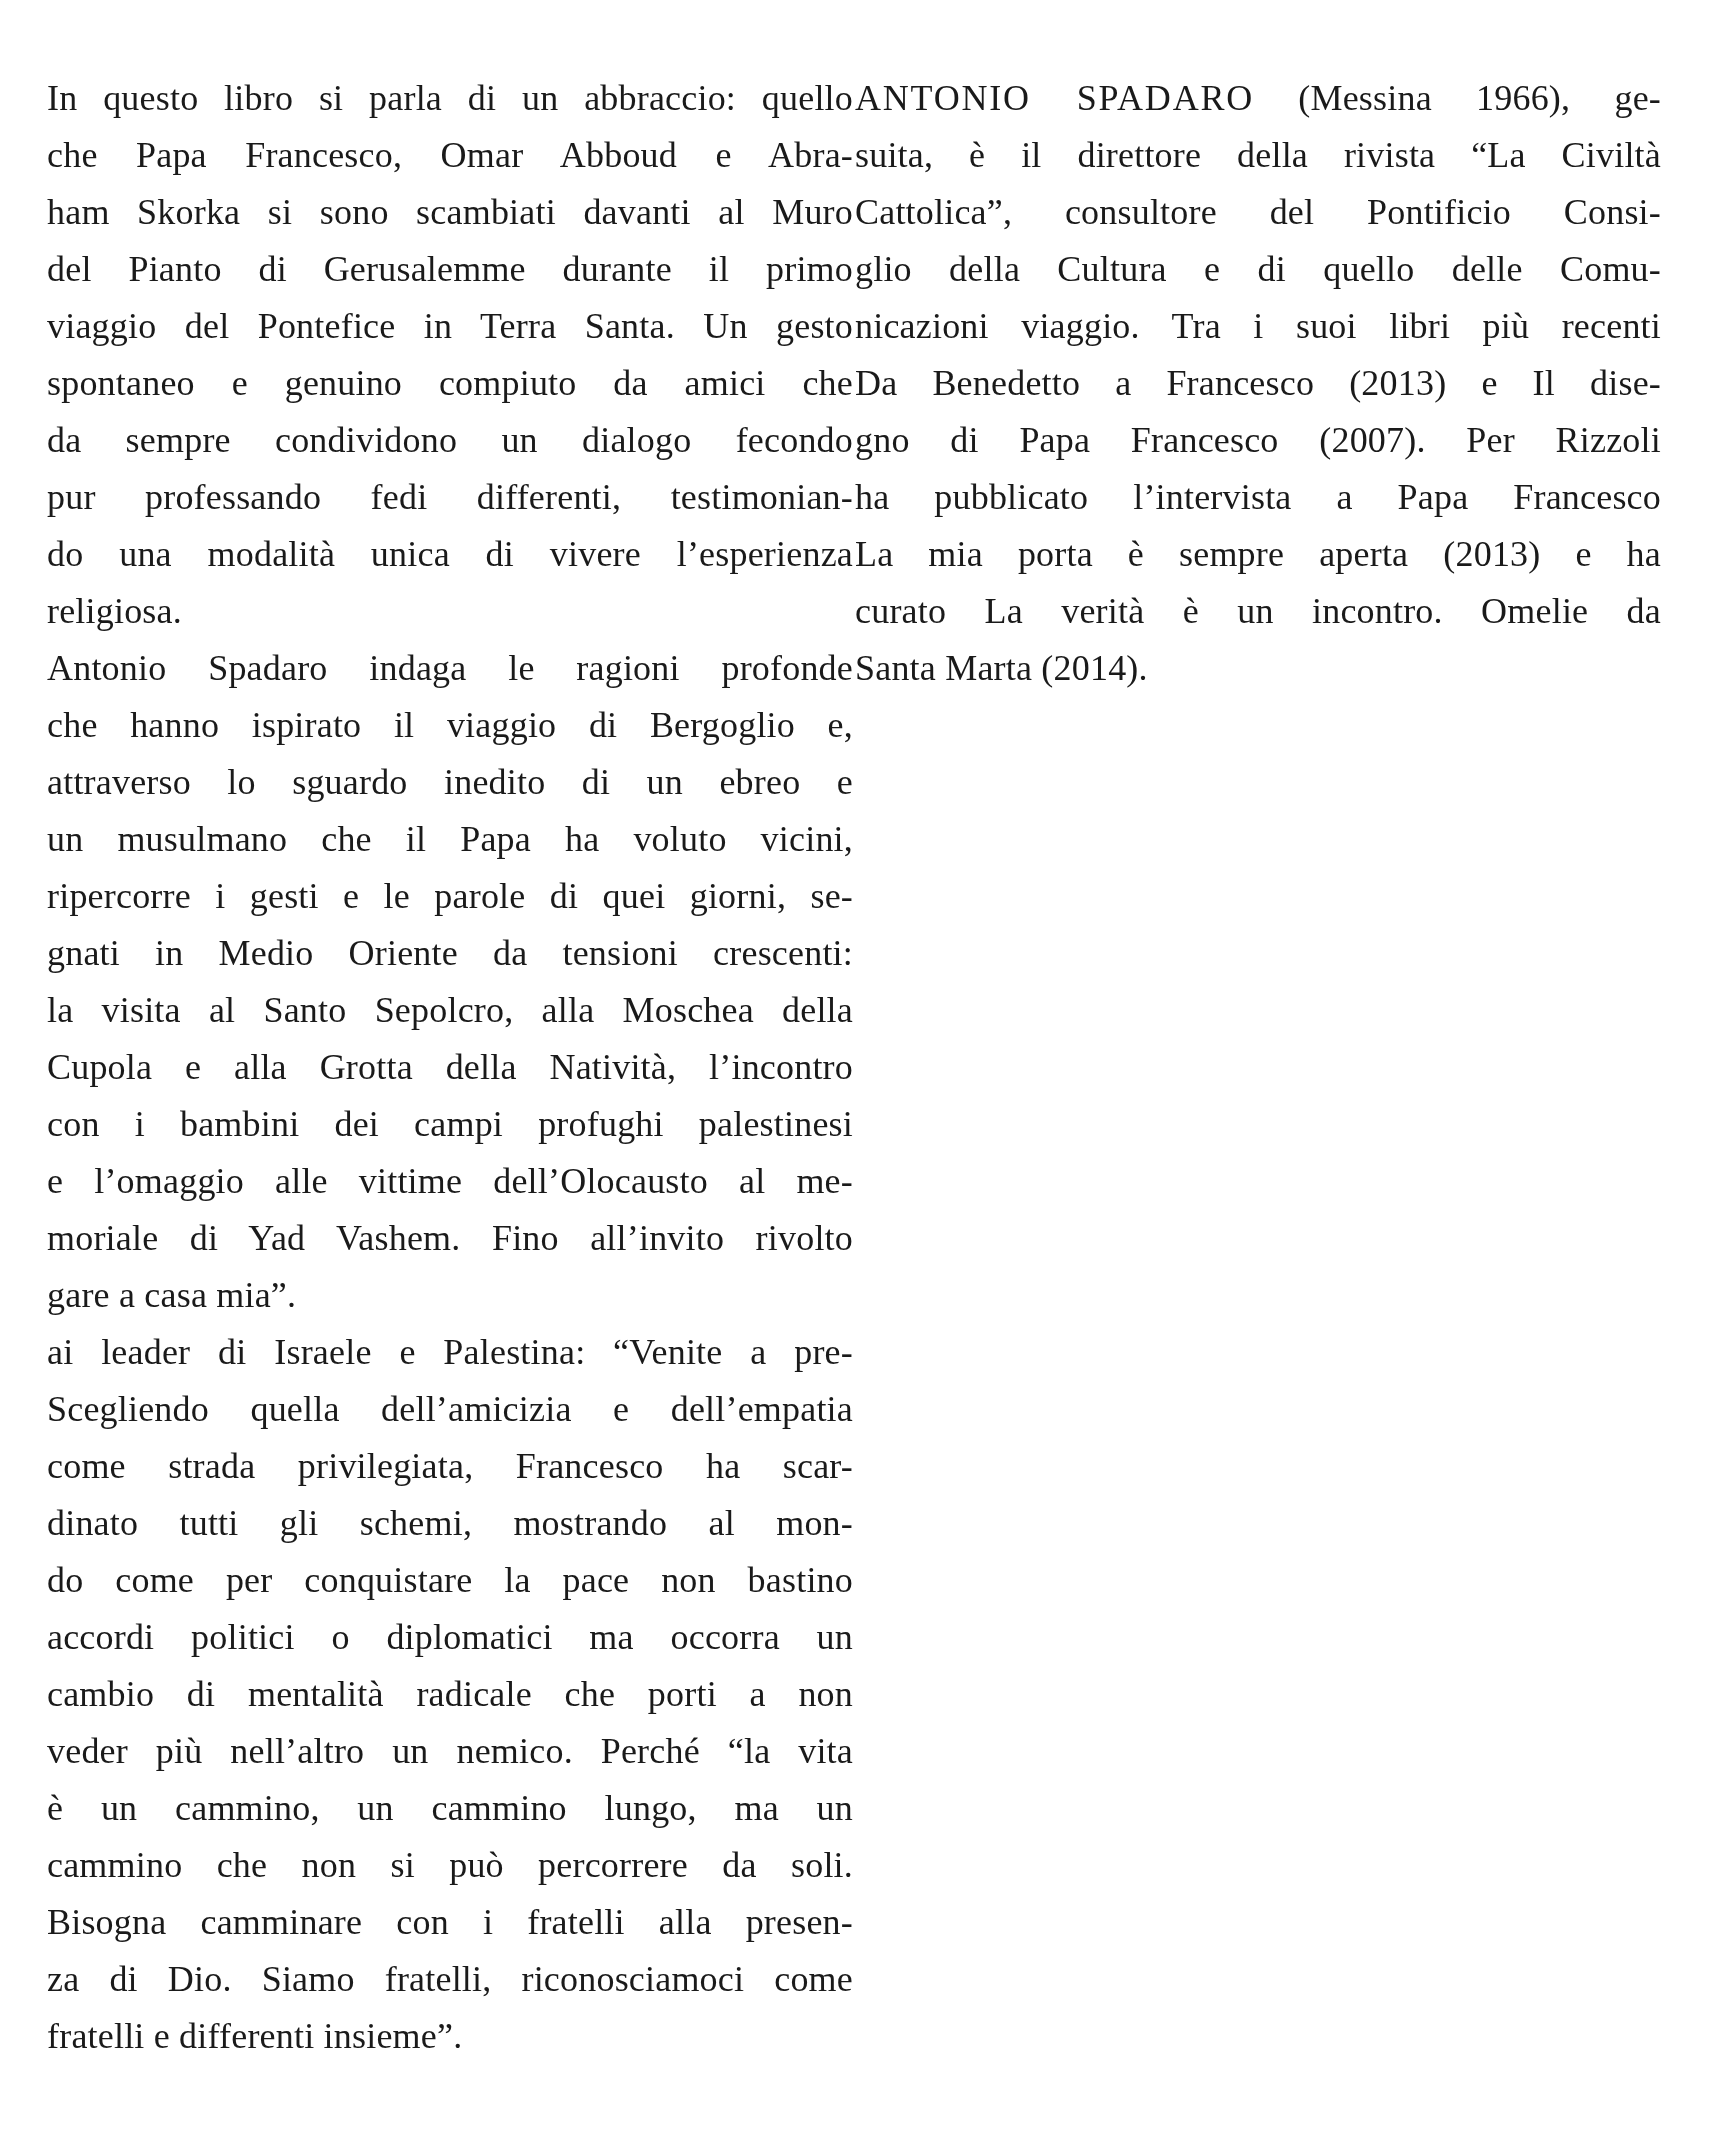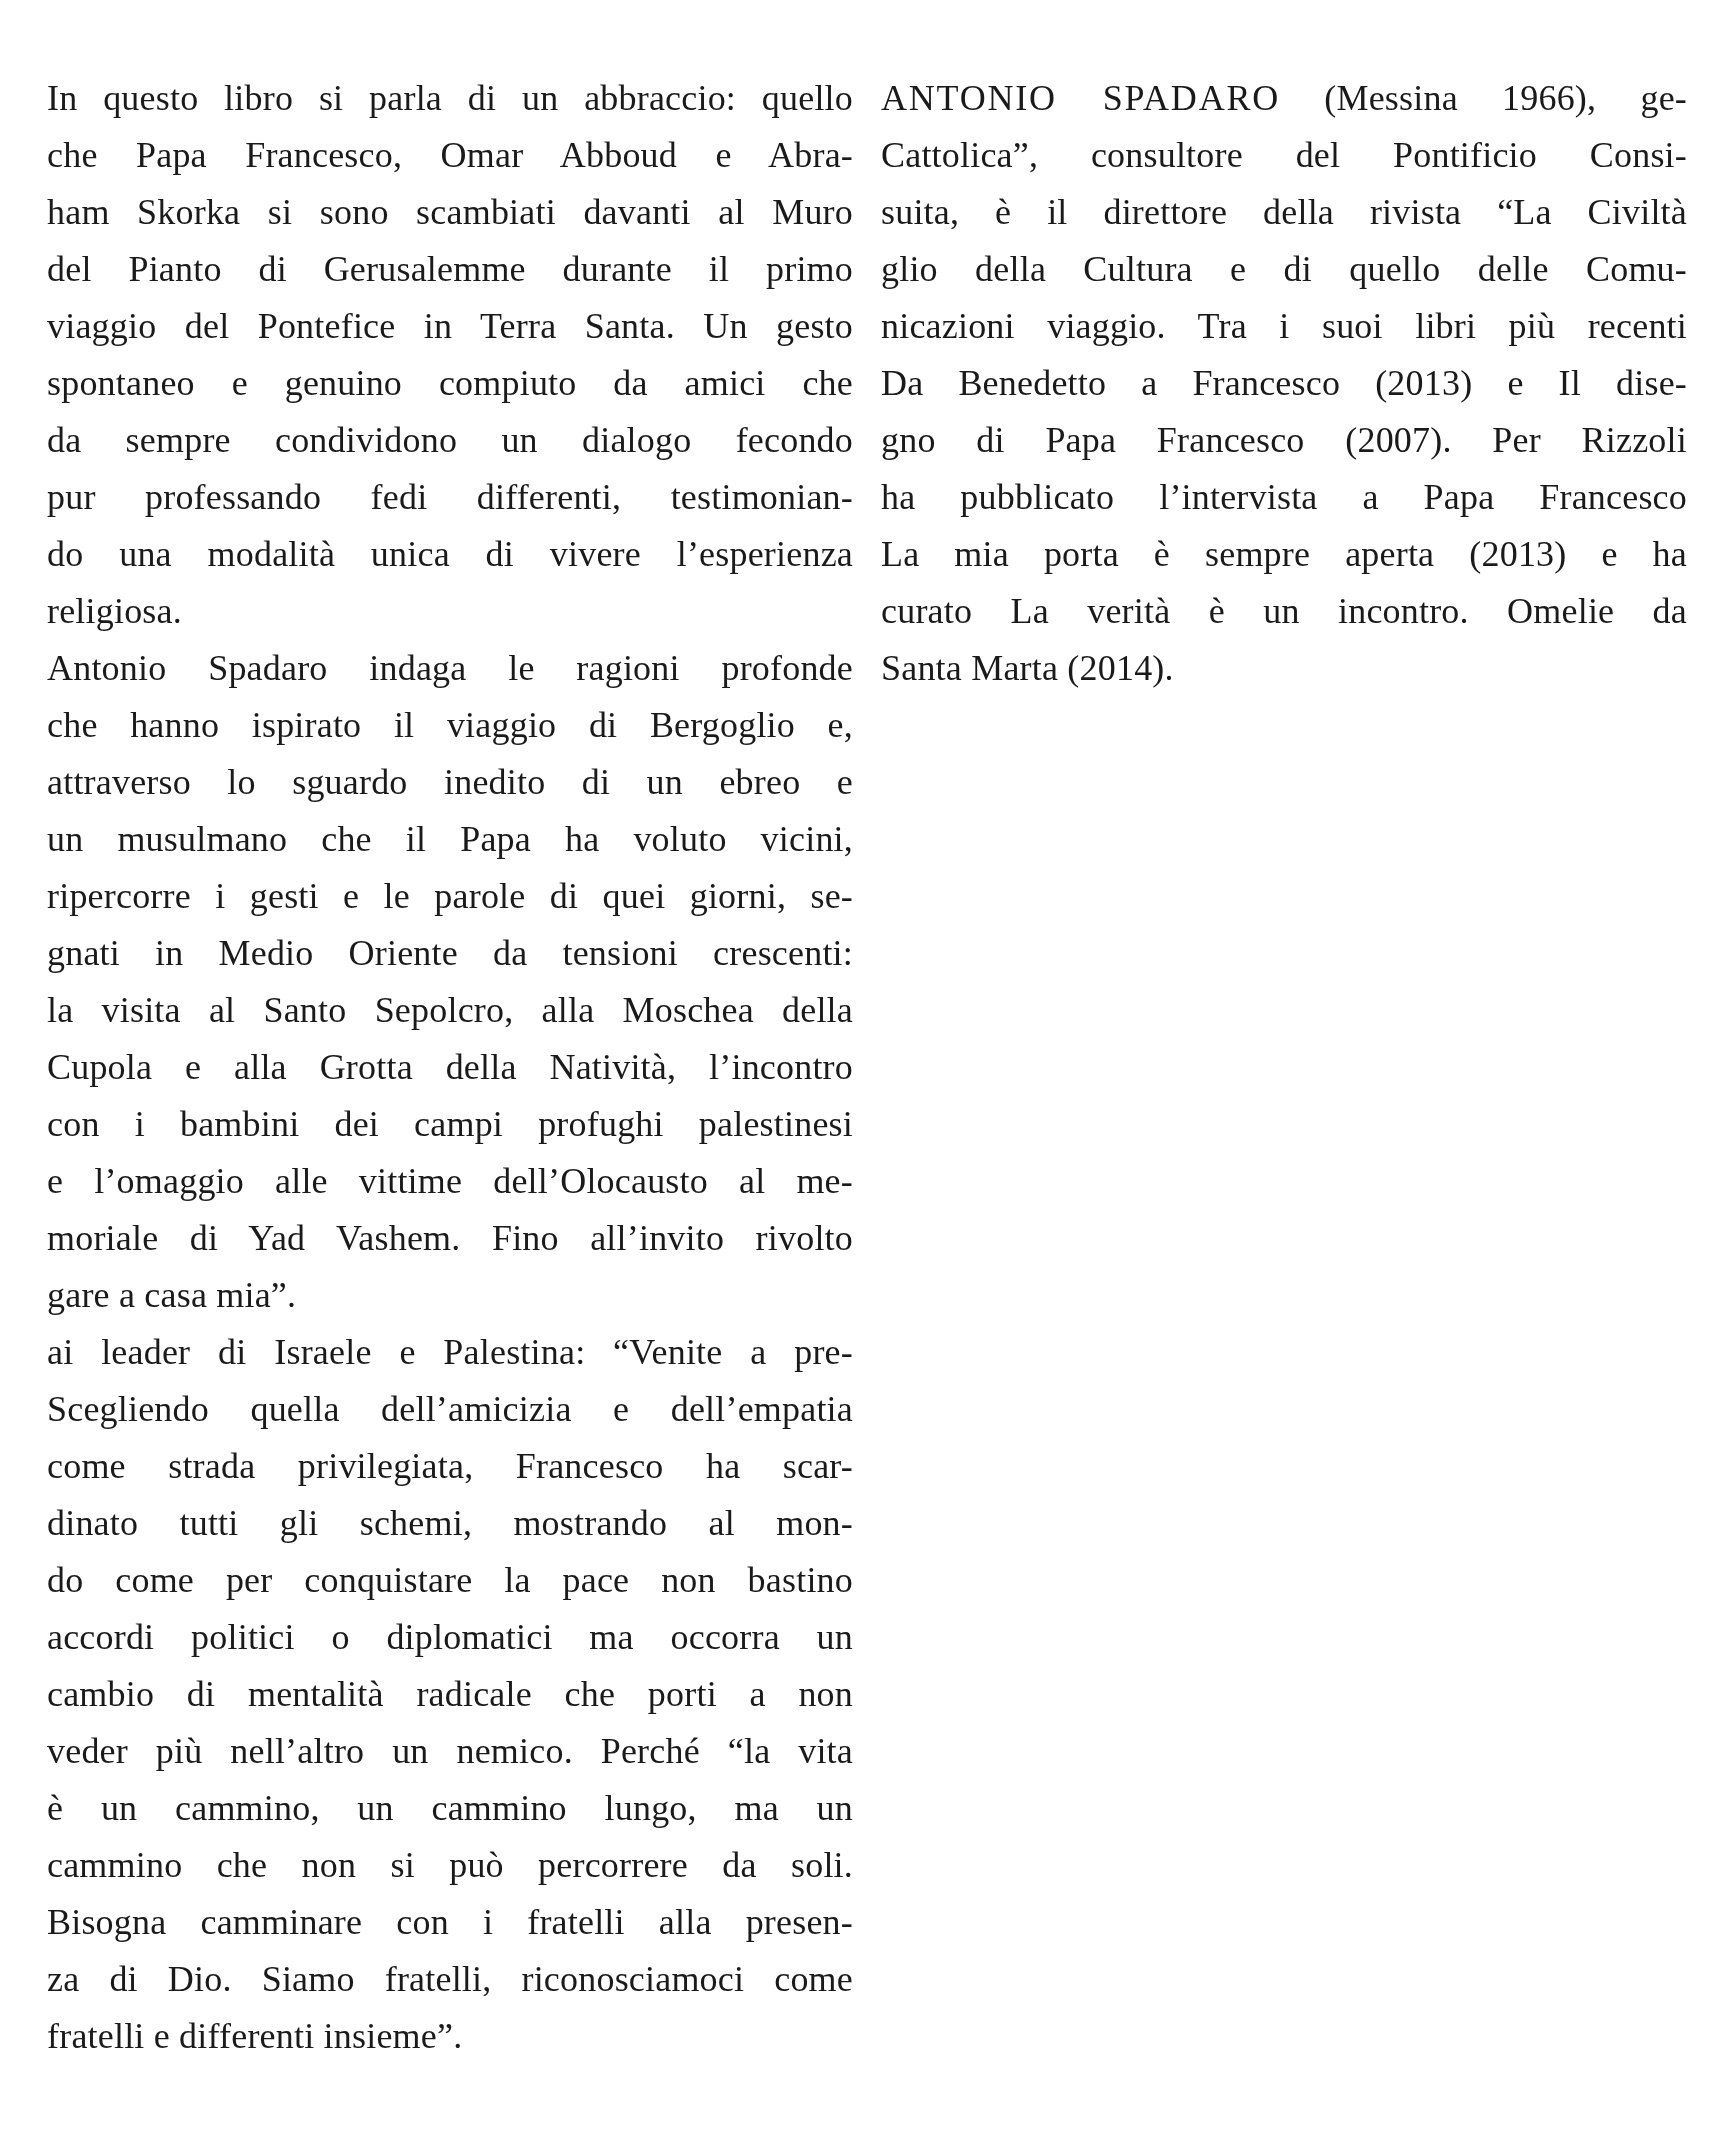--- a/index.html
+++ b/index.html
@@ -7,21 +7,21 @@
   .col {
     position: absolute;
     top: 70px;
     font-family: "Liberation Serif", "DejaVu Serif", serif;
     font-size: 36px;
     line-height: 57px;
     color: #1a1a1a;
     letter-spacing: 0.2px;
   }
   .col-left { left: 47px; width: 806px; }
-  .col-right { left: 881px; width: 806px; }
+  .col-right { left: 855px; width: 806px; }
   .line { display: block; white-space: nowrap; }
   .line.justify { text-align: justify; text-align-last: justify; }
   .ital { }
   .caps { letter-spacing: 1.8px; }
 </style>
 </head>
 <body>
 
 <div class="col col-left">
   <div>
@@ -62,22 +62,22 @@
     <span class="line justify">è un cammino, un cammino lungo, ma un</span>
     <span class="line justify">cammino che non si può percorrere da soli.</span>
     <span class="line justify">Bisogna camminare con i fratelli alla presen-</span>
     <span class="line justify">za di Dio. Siamo fratelli, riconosciamoci come</span>
     <span class="line">fratelli e differenti insieme”.</span>
   </div>
 </div>
 
 <div class="col col-right">
   <span class="line justify"><span class="caps">ANTONIO SPADARO</span><span> (Messina 1966), ge-</span></span>
+  <span class="line justify">suita, è il direttore della rivista “La Civiltà</span>
   <span class="line justify">Cattolica”, consultore del Pontificio Consi-</span>
-  <span class="line justify">suita, è il direttore della rivista “La Civiltà</span>
   <span class="line justify">glio della Cultura e di quello delle Comu-</span>
   <span class="line justify">nicazioni viaggio. Tra i suoi libri più recenti</span>
   <span class="line justify"><span class="ital">Da Benedetto a Francesco</span><span> (2013) e </span><span class="ital">Il dise-</span></span>
   <span class="line justify"><span class="ital">gno di Papa Francesco</span><span> (2007). Per Rizzoli</span></span>
   <span class="line justify">ha pubblicato l’intervista a Papa Francesco</span>
   <span class="line justify"><span class="ital">La mia porta è sempre aperta</span><span> (2013) e ha</span></span>
   <span class="line justify"><span>curato </span><span class="ital">La verità è un incontro. Omelie da</span></span>
   <span class="line"><span class="ital">Santa Marta</span><span> (2014).</span></span>
 </div>
 

